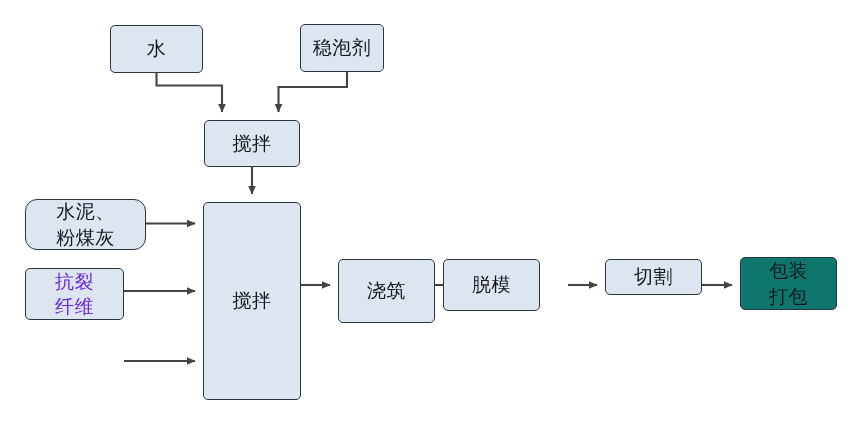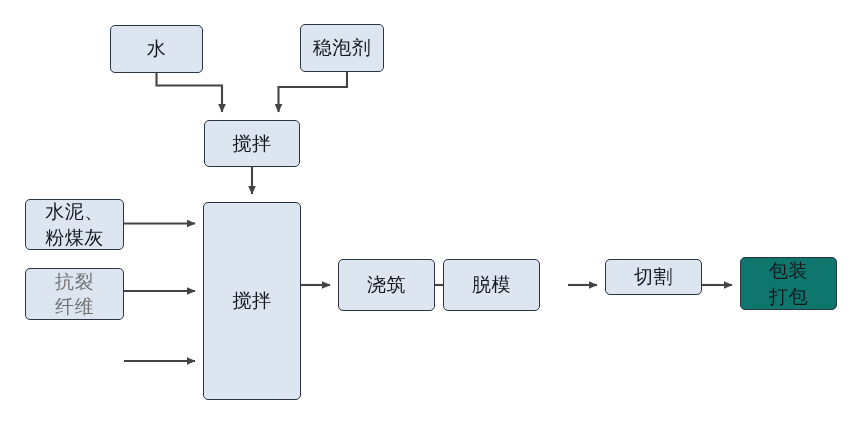--- a/index.html
+++ b/index.html
@@ -73,24 +73,24 @@
     <path d="M 435 285 L 463 285" fill="none" stroke="#444444" stroke-width="2.1" marker-end="url(#arrowhead)"></path>
 
     <path d="M 568 285 L 597 285" fill="none" stroke="#444444" stroke-width="2.1" marker-end="url(#arrowhead)"></path>
 
     <path d="M 702 285 L 732 285" fill="none" stroke="#444444" stroke-width="2.1" marker-end="url(#arrowhead)"></path>
   </svg>
 
   <div class="node" style="left: 110px; top: 25px; width: 93px; height: 48px; background: rgb(220, 229, 240); border-color: rgb(42, 53, 66); color: rgb(20, 24, 29);">水</div>
   <div class="node" style="left: 300px; top: 24px; width: 84px; height: 48px; background: rgb(220, 229, 240); border-color: rgb(42, 53, 66); color: rgb(20, 24, 29);">稳泡剂</div>
   <div class="node" style="left: 204px; top: 120px; width: 96px; height: 47px; background: rgb(220, 229, 240); border-color: rgb(42, 53, 66); color: rgb(20, 24, 29);">搅拌</div>
-  <div class="node" style="left: 25px; top: 199px; width: 99px; height: 51px; background: rgb(220, 229, 240); border-color: rgb(42, 53, 66); color: rgb(20, 24, 29);">水泥、
+  <div class="node" style="left: 25px; top: 199px; width: 121px; height: 51px; background: rgb(220, 229, 240); border-color: rgb(42, 53, 66); color: rgb(20, 24, 29); border-radius: 12px;">水泥、
 粉煤灰</div>
-  <div class="node" style="left: 25px; top: 268px; width: 99px; height: 52px; background: rgb(220, 229, 240); border-color: rgb(42, 53, 66); color: #737373; text-align: right;">抗裂
+  <div class="node" style="left: 25px; top: 268px; width: 99px; height: 52px; background: rgb(220, 229, 240); border-color: rgb(42, 53, 66); color: #6d28d9; text-align: right;">抗裂
 纤维</div>
   <div class="node" style="left: 203px; top: 202px; width: 98px; height: 198px; background: rgb(220, 229, 240); border-color: rgb(42, 53, 66); color: rgb(20, 24, 29);">搅拌</div>
-  <div class="node" style="left: 338px; top: 259px; width: 97px; height: 52px; background: rgb(220, 229, 240); border-color: rgb(42, 53, 66); color: rgb(20, 24, 29);">浇筑</div>
+  <div class="node" style="left: 338px; top: 259px; width: 97px; height: 64px; background: rgb(220, 229, 240); border-color: rgb(42, 53, 66); color: rgb(20, 24, 29);">浇筑</div>
   <div class="node" style="left: 443px; top: 259px; width: 97px; height: 52px; background: rgb(220, 229, 240); border-color: rgb(42, 53, 66); color: rgb(20, 24, 29);">脱模</div>
   <div class="node" style="left: 605px; top: 259px; width: 97px; height: 36px; background: rgb(220, 229, 240); border-color: rgb(42, 53, 66); color: rgb(20, 24, 29);">切割</div>
   <div class="node" style="left: 740px; top: 257px; width: 97px; height: 53px; background: #0f766e; border-color: rgb(42, 53, 66); color: rgb(20, 24, 29);">包装
 打包</div>
 
 </div>
 
 </body></html>

